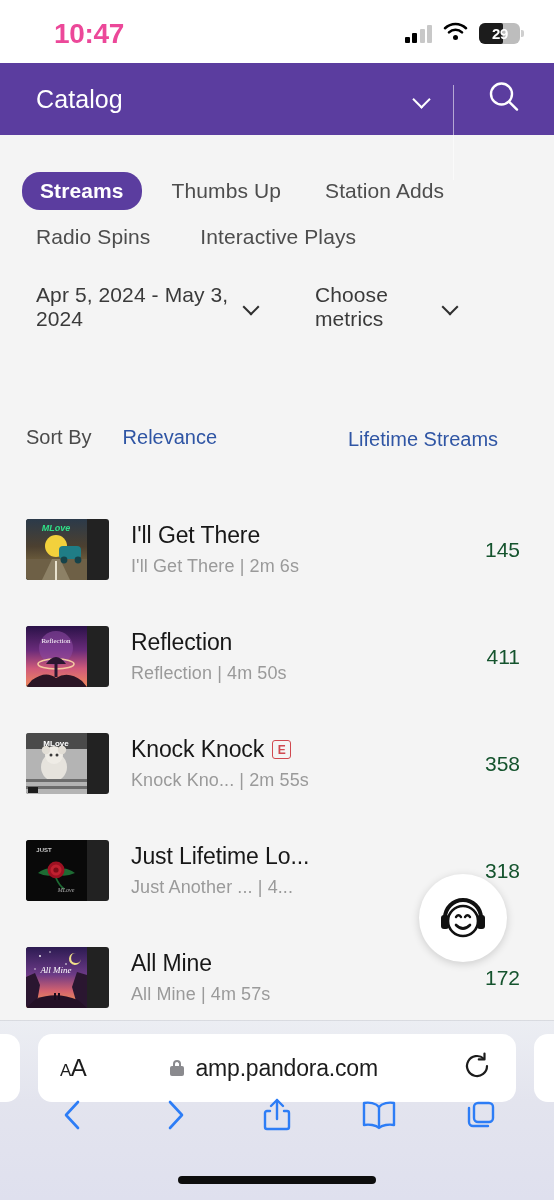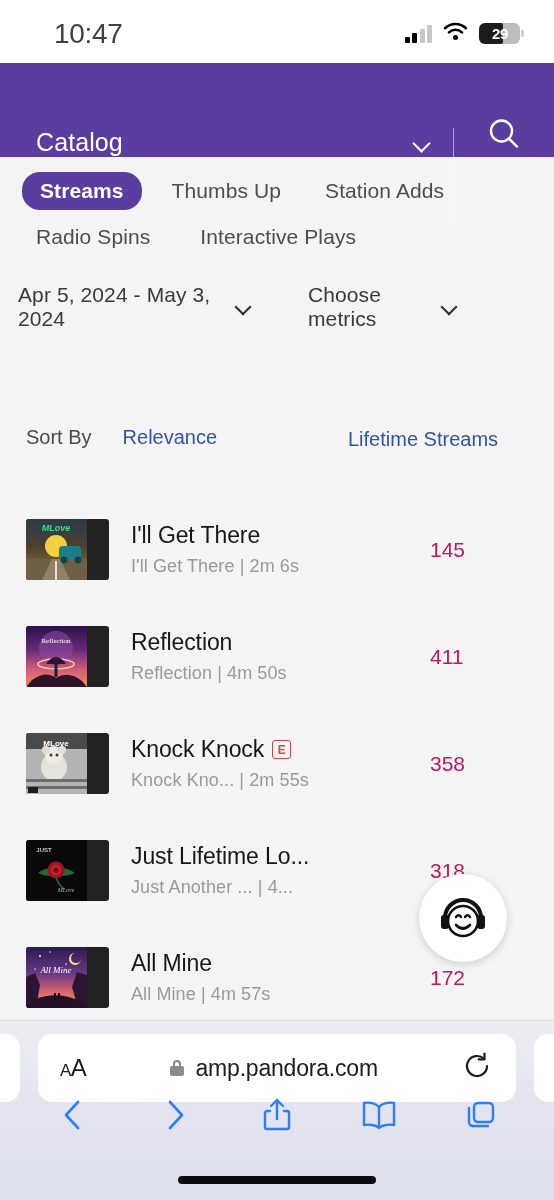--- a/index.html
+++ b/index.html
@@ -11,21 +11,21 @@
   }
   .phone { position: relative; width: 554px; height: 1200px; background: #f4f4f4; }
 
   
   .statusbar {
     position: absolute; top: 0; left: 0; width: 554px; height: 63px;
     background: #ffffff; display: flex; align-items: center;
     justify-content: space-between; padding: 0 34px 0 0;
   }
   .status-time {
-    font-size: 28px; font-weight: 400; color: #404040; letter-spacing: -0.3px;
+    font-size: 28px; font-weight: 700; color: #ec4899; letter-spacing: -0.3px;
     margin-left: 54px; margin-top: 4px;
   }
   .status-right { display: flex; align-items: center; gap: 11px; margin-top: 4px; }
   .sig { display: flex; align-items: flex-end; gap: 2.5px; height: 18px; }
   .sig i { width: 5px; background: #000; border-radius: 1px; display: block; }
   .sig i:nth-child(1){ height: 6px; }
   .sig i:nth-child(2){ height: 10px; }
   .sig i:nth-child(3){ height: 14px; background: #c8c8c8; }
   .sig i:nth-child(4){ height: 18px; background: #c8c8c8; }
   .battery {
@@ -41,22 +41,22 @@
     background: #1c1c1c; border-radius: 6px 2px 2px 6px;
   }
   .battery-num {
     position: relative; z-index: 2; width: 41px; text-align: center;
     font-size: 15px; font-weight: 700; color: #fff; letter-spacing: -0.4px;
     margin-left: 1px;
   }
 
   
   .appbar {
-    position: absolute; top: 63px; left: 0; width: 554px; height: 94px;
-    background: #5b3d9f; display: flex; align-items: flex-end;
+    position: absolute; top: 63px; left: 0; width: 554px; height: 72px;
+    background: #5b3d9f; display: flex; align-items: center;
   }
   .appbar-left {
     flex: 1; display: flex; align-items: center; justify-content: space-between;
     padding: 0 24px 0 36px; position: relative;
   }
   .appbar-left::after{
     content:""; position:absolute; right:0; top:0; width:1.5px; height:95px;
     background: rgba(255,255,255,0.55);
   }
   .appbar-title { color: #fff; font-size: 25px; font-weight: 400; letter-spacing: 0.1px; }
@@ -78,21 +78,21 @@
     font-size: 21px; color: #4d4d4d; padding: 7px 14px; border-radius: 18px;
     margin-right: 16px; white-space: nowrap; letter-spacing: 0.1px;
   }
   .tab.active { background: #5b3d9f; color: #fff; font-weight: 700; padding: 7px 18px; }
   .tabrow.second { margin-top: 8px; }
   .tabrow.second .tab { margin-right: 22px; }
 
   
   .filters {
     position: absolute; top: 283px; left: 0; width: 454px;
-    display: flex; align-items: center; padding-left: 18px;
+    display: flex; align-items: center; padding-left: 36px;
   }
   .filter {
     display: flex; align-items: center; gap: 9px;
     font-size: 21px; color: #3a3a3a; letter-spacing: 0.1px;
   }
   .filter.metrics { margin-left: 60px; }
   .chev-sm { display:inline-block; width:14px; height:14px; position:relative; }
   .chev-sm::before{
     content:""; position:absolute; left:1px; top:1px; width:10px; height:10px;
     border-right: 2.8px solid #2f2f2f; border-bottom: 2.8px solid #2f2f2f;
@@ -127,22 +127,22 @@
   .ebadge {
     display:inline-flex; align-items:center; justify-content:center;
     width: 19px; height: 19px; border: 1.6px solid #d0484f; border-radius: 3px;
     font-size: 12px; color: #d0484f; font-weight: 600; line-height: 1;
   }
   .track-sub {
     font-size: 18px; color: #9a9a9a; margin-top: 7px; white-space: nowrap;
     letter-spacing: 0.1px;
   }
   .track-count {
-    position: absolute; left: 430px; width: 90px; text-align: left;
-    font-size: 21px; color: #be185d;
+    position: absolute; left: 430px; width: 90px; text-align: right;
+    font-size: 21px; color: #14532d;
   }
 
   
   .chat-fab {
     position: absolute; left: 419px; top: 874px; width: 88px; height: 88px;
     border-radius: 50%; background: #fff; box-shadow: 0 2px 9px rgba(0,0,0,0.16);
     display: flex; align-items: center; justify-content: center; z-index: 30;
   }
 
   

